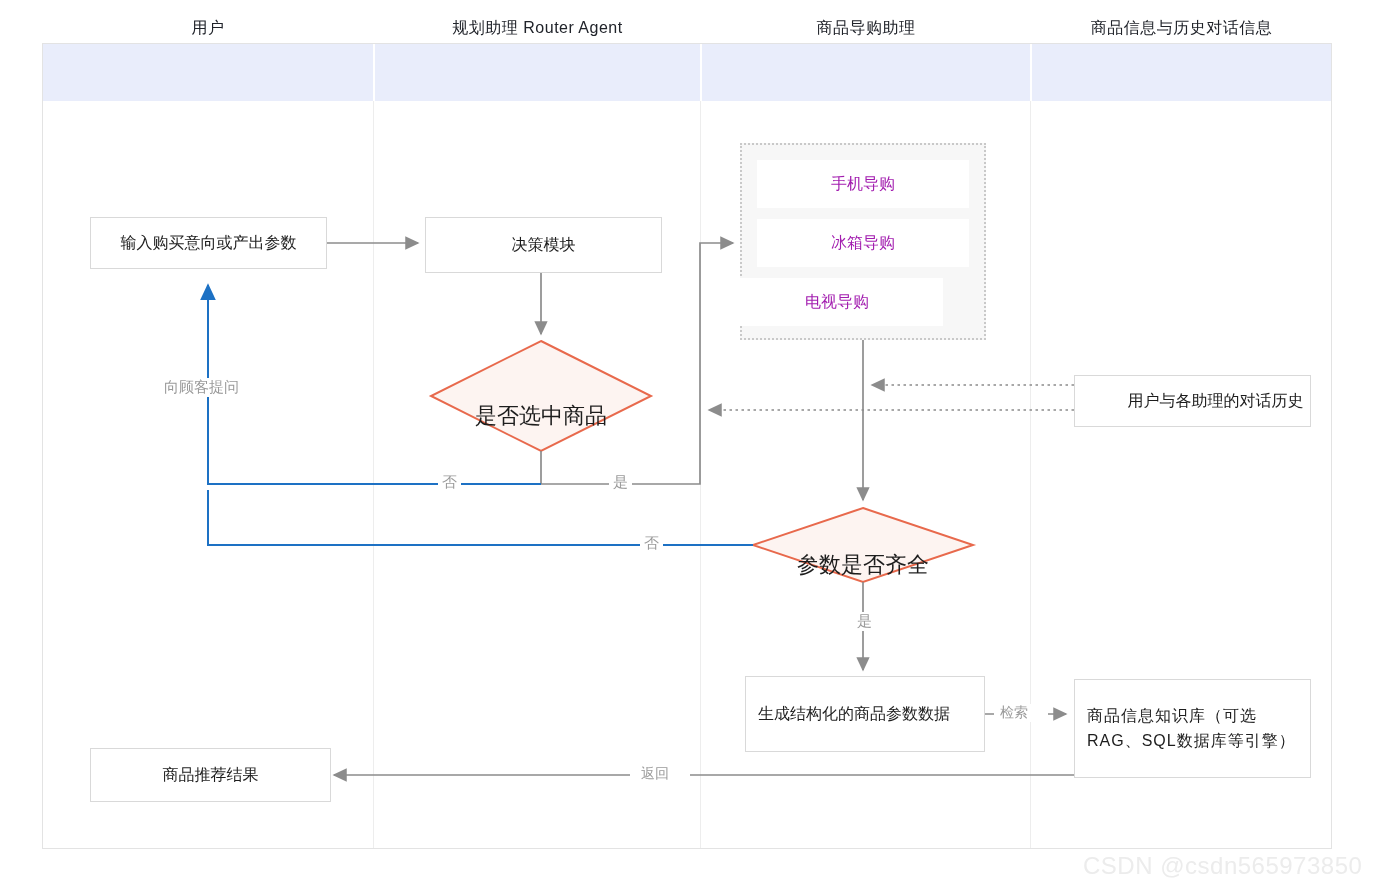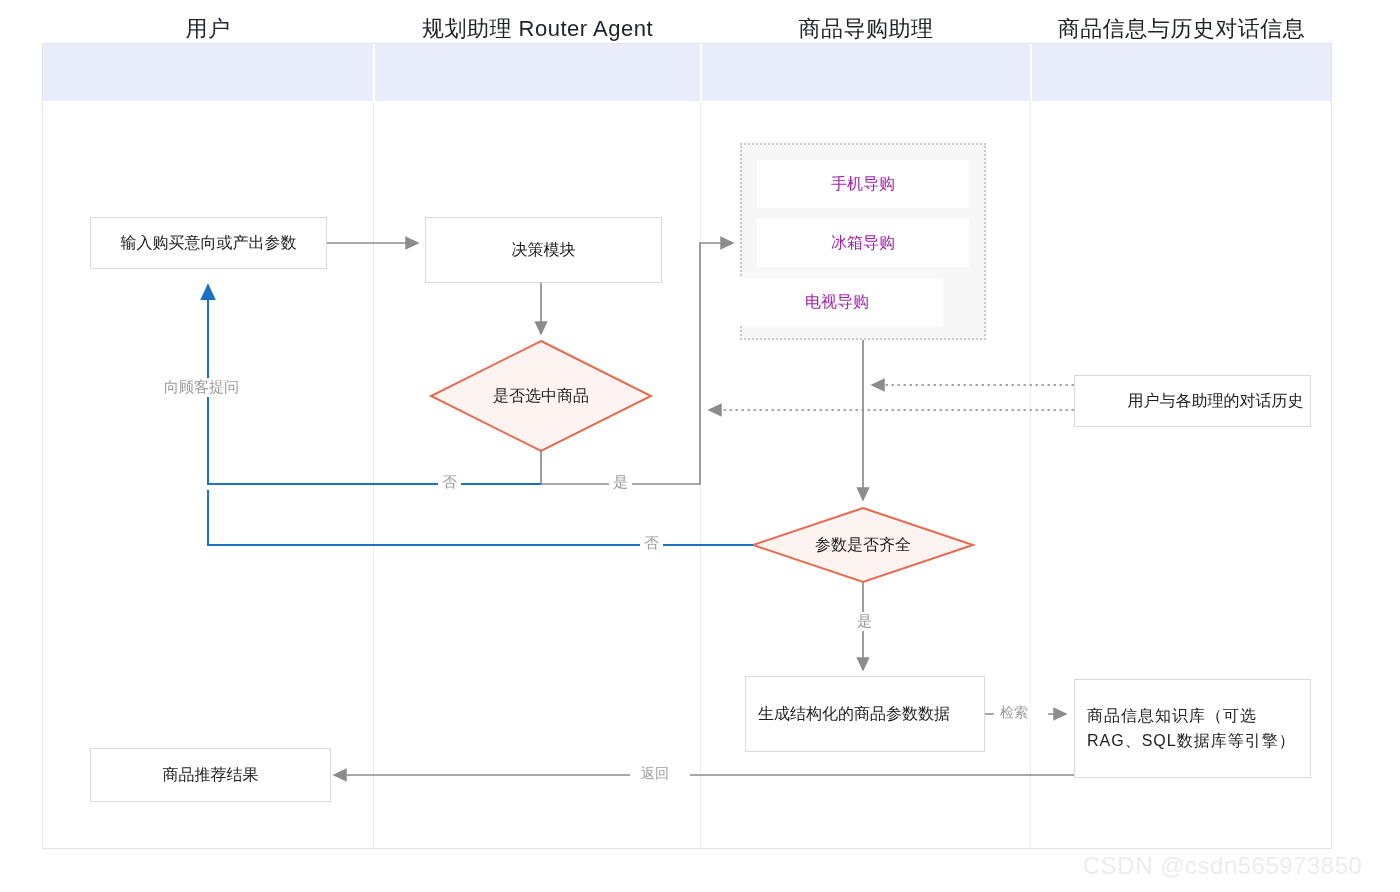--- a/index.html
+++ b/index.html
@@ -35,21 +35,21 @@
     background: #e9edfb;
     box-sizing: border-box;
   }
   .lane-header {
     position: absolute;
     top: 0;
     height: 57px;
     display: flex;
     align-items: center;
     justify-content: center;
-    font-size: 22px;
+    font-size: 16px;
     color: #20232a;
     letter-spacing: 0.5px;
     box-sizing: border-box;
     text-align: center;
   }
   .lane-sep-header {
     position: absolute;
     top: 44px;
     width: 2px;
     height: 57px;
@@ -97,23 +97,24 @@
     justify-content: center;
     font-size: 16px;
     color: #a21caf;
   }
   
   .diamond-label {
     position: absolute;
     display: flex;
     align-items: center;
     justify-content: center;
-    font-size: 16px;
+    font-size: 22px;
     color: #1d1d1d;
     pointer-events: none;
+    margin-top: 20px;
   }
   
   .edge-label {
     position: absolute;
     font-size: 15px;
     color: #9a9a9a;
     background: #ffffff;
     padding: 0 4px;
     white-space: nowrap;
   }
@@ -205,21 +206,21 @@
 
     <path d="M1074,385 L872,385" stroke="#8c8c8c" stroke-width="1.7" fill="none" stroke-dasharray="2.5,3.5" marker-end="url(#arrDot)"></path>
 
     <path d="M1074,410 L709,410" stroke="#8c8c8c" stroke-width="1.7" fill="none" stroke-dasharray="2.5,3.5" marker-end="url(#arrDot)"></path>
   </svg>
 
   <div class="node" style="left:90px; top:217px; width:237px; height:52px;">
     <span>输入购买意向或产出参数</span>
   </div>
 
-  <div class="node" style="left:425px; top:217px; width:237px; height:66px;">
+  <div class="node" style="left:425px; top:217px; width:237px; height:56px;">
     <span>决策模块</span>
   </div>
 
   <div class="diamond-label" style="left:461px; top:381px; width:160px; height:30px;">
     <span>是否选中商品</span>
   </div>
 
   <div class="diamond-label" style="left:783px; top:530px; width:160px; height:30px;">
     <span>参数是否齐全</span>
   </div>

